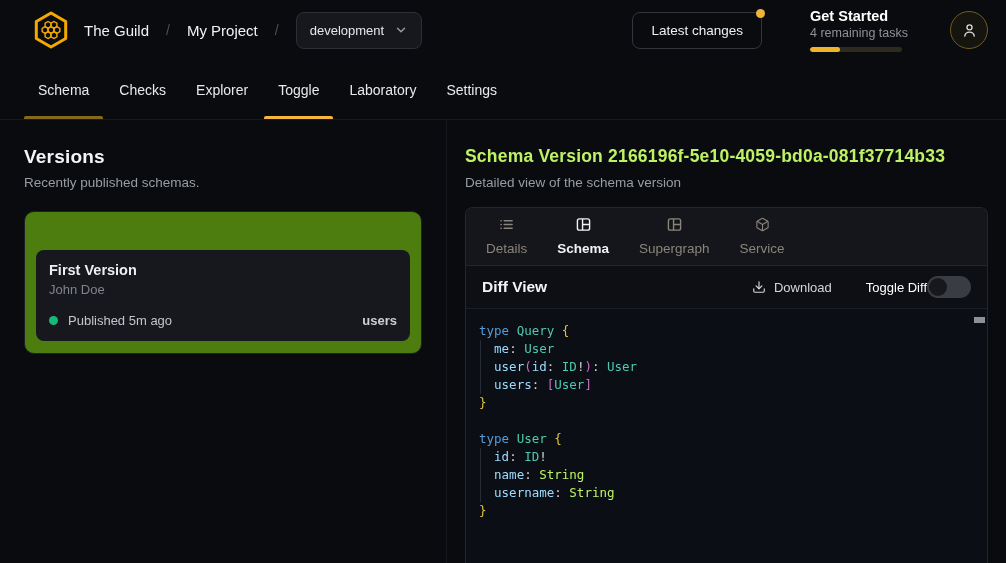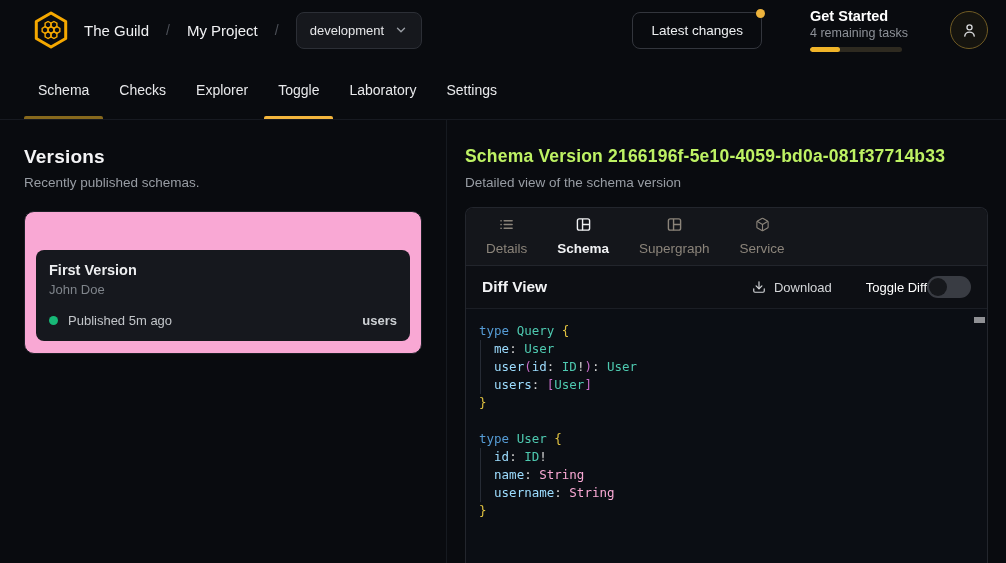--- a/index.html
+++ b/index.html
@@ -60,21 +60,21 @@
   .cdn-link svg { width:15px; height:15px; stroke:#f0b232; }
 
   
   .content { display:flex; height:443px; }
 
   
   .left-panel { width:447px; border-right:1px solid #161a20; padding:26px 24px 8px 24px; }
   .panel-title { font-size:19px; font-weight:700; color:#f4f4f6; letter-spacing:.2px; }
   .panel-sub { font-size:13.5px; color:#989da4; margin-top:7px; }
   .versions-card {
-    margin-top:21px; background:#f9a8d4; border:1px solid #1c1f26; border-radius:10px;
+    margin-top:21px; background:#4d7c0f; border:1px solid #1c1f26; border-radius:10px;
     padding:38px 11px 12px 11px;
   }
   .version-item { background:#16181e; border-radius:8px; padding:12px 13px 13px 13px; cursor:pointer; }
   .vi-name { font-size:14.5px; font-weight:600; color:#ecedef; }
   .vi-author { font-size:13px; color:#7f848b; margin-top:4px; }
   .vi-meta { display:flex; align-items:center; margin-top:16px; }
   .vi-dot { width:9px; height:9px; border-radius:50%; background:#17b877; margin-right:10px; }
   .vi-status { font-size:13px; color:#c2c5c9; }
   .vi-service { margin-left:auto; font-size:13px; font-weight:700; color:#cdd0d4; }
 
@@ -109,21 +109,21 @@
     position:relative; white-space:pre; height:18px; line-height:18px;
     font-family:"DejaVu Sans Mono", monospace; font-size:12.5px;
   }
   .code-line .guide { position:absolute; left:1px; top:0; bottom:0; width:1px; background:#262b35; }
   .tok-keyword { color:#569cd6; }
   .tok-type { color:#4ec9b0; }
   .tok-field { color:#9cdcfe; }
   .tok-punc { color:#d4d4d4; }
   .tok-brace { color:#e2c341; }
   .tok-paren { color:#c86fc9; }
-  .tok-builtin { color:#f9a8d4; }
+  .tok-builtin { color:#bef264; }
   .tok-plain { color:#d4d4d4; }
   .scroll-thumb { position:absolute; top:8px; right:2px; width:11px; height:6px; background:#8f9094; }
 </style>
 </head>
 <body>
 
 <div class="header">
   <div class="logo">
     <svg viewBox="0 0 38 38" fill="none">
       <polygon points="19,2 33.7,10.5 33.7,27.5 19,36 4.3,27.5 4.3,10.5" stroke="#f5a800" stroke-width="3" stroke-linejoin="round"></polygon>

